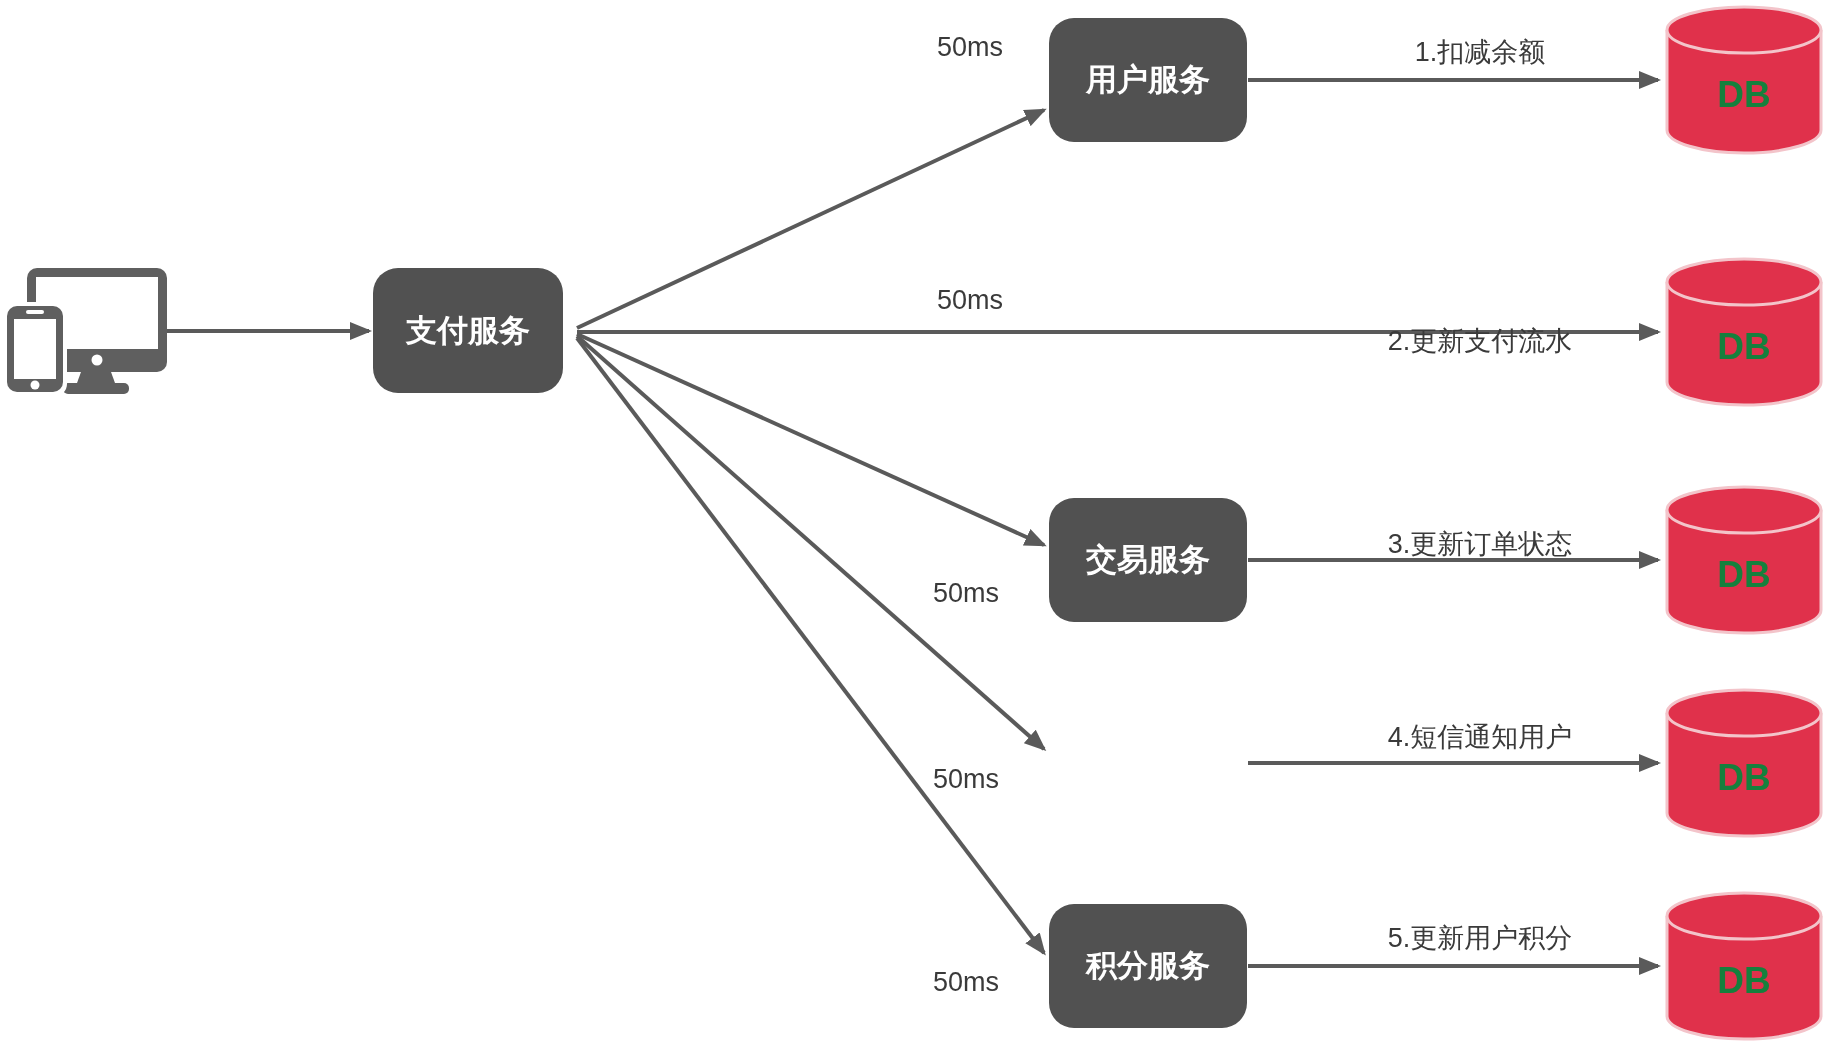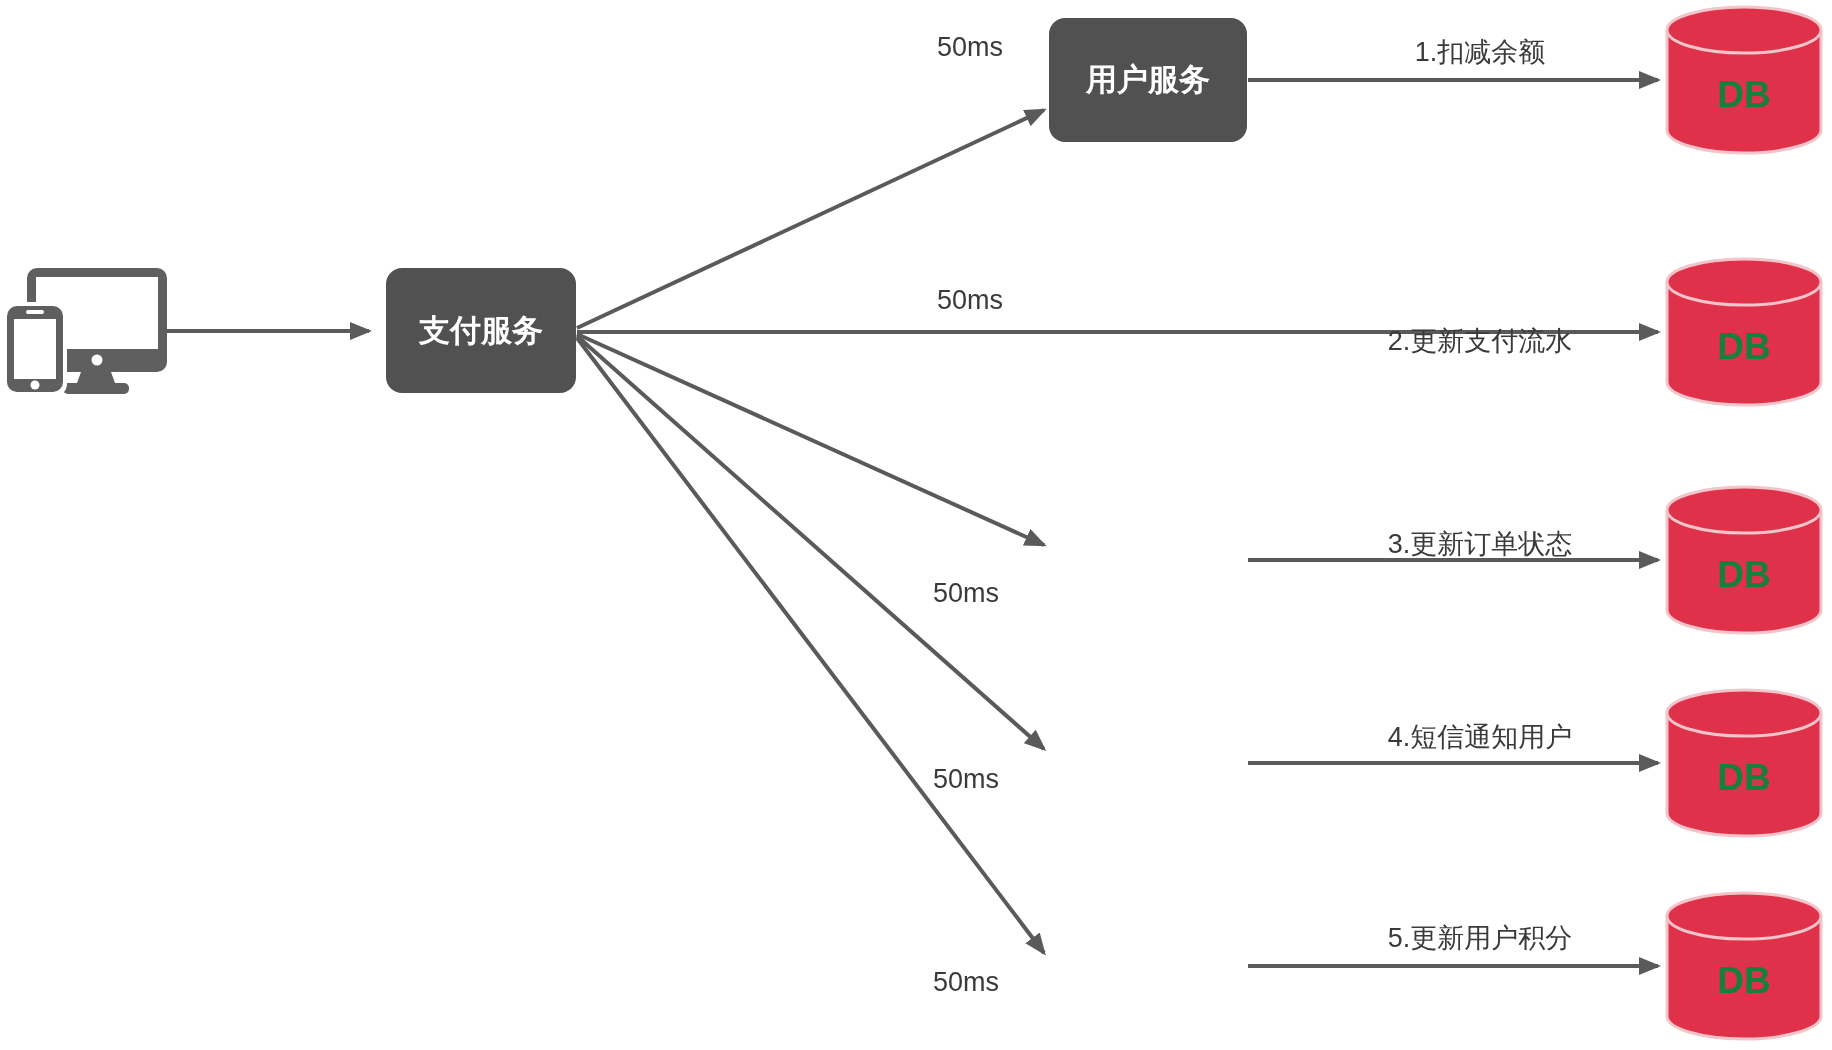--- a/index.html
+++ b/index.html
@@ -12,21 +12,21 @@
     font-family: "Liberation Sans", sans-serif;
   }
   svg.edges { position: absolute; left: 0; top: 0; }
   .edges line { stroke: var(--arrow, #5a5a5a); stroke-width: 4; }
   .arrowhead { fill: var(--arrow, #5a5a5a); }
 
   .node {
     position: absolute;
     background: var(--service-fill, #515151);
     color: var(--service-text, #ffffff);
-    border-radius: 16px;
+    border-radius: 25px;
     display: flex;
     align-items: center;
     justify-content: center;
     font-weight: bold;
     font-size: 31px;
   }
   .edge-label {
     position: absolute;
     color: var(--label-text, #3a3a3a);
     font-size: 27px;
@@ -76,26 +76,32 @@
       <polygon class="dev-gray" points="76,110 106,110 110,121 72,121"></polygon>
       <rect class="dev-gray" x="58" y="121" width="66" height="11" rx="5"></rect>
       <rect class="dev-white" x="-2" y="40" width="64" height="94" rx="12"></rect>
       <rect class="dev-gray" x="2" y="44" width="56" height="86" rx="10"></rect>
       <rect class="dev-white" x="9" y="57" width="42" height="60"></rect>
       <rect class="dev-white" x="21" y="48" width="18" height="4" rx="2"></rect>
       <circle class="dev-white" cx="30" cy="123" r="4.5"></circle>
     </svg>
   </div>
 
-  <div class="node" style="left:373px; top:268px; width:190px; height:125px;margin-left:13px;">
+  <div class="node" style="left:373px; top:268px; width:190px; height:125px;">
     <span>支付服务</span>
   </div>
 
   <div class="node" style="left:1049px; top:18px; width:198px; height:124px;">
     <span>用户服务</span>
+  </div>
+  <div class="node" style="left:1049px; top:498px; width:198px; height:124px;">
+    <span>交易服务</span>
+  </div>
+  <div class="node" style="left:1049px; top:904px; width:198px; height:124px;">
+    <span>积分服务</span>
   </div>
 
   <div class="edge-label" style="left:910px; top:31px;  width:120px;">50ms</div>
   <div class="edge-label" style="left:910px; top:284px; width:120px;">50ms</div>
   <div class="edge-label" style="left:906px; top:577px; width:120px;">50ms</div>
   <div class="edge-label" style="left:906px; top:763px; width:120px;">50ms</div>
   <div class="edge-label" style="left:906px; top:966px; width:120px;">50ms</div>
 
   <div class="edge-label" style="left:1360px; top:36px;  width:240px;">1.扣减余额</div>
   <div class="edge-label" style="left:1360px; top:286px; width:240px;margin-top:39px;">2.更新支付流水</div>

